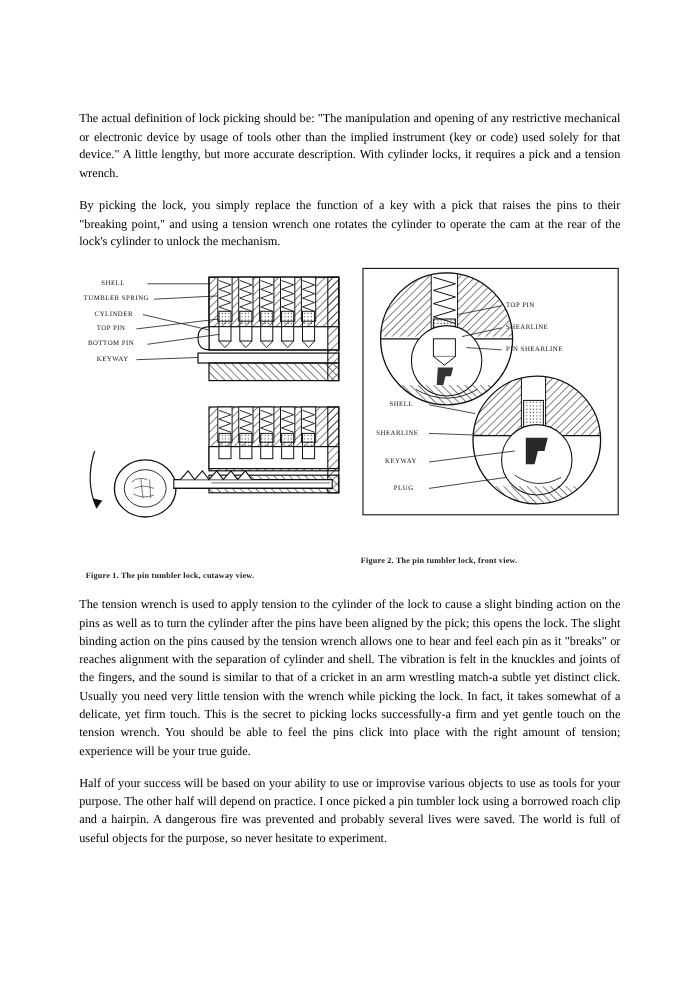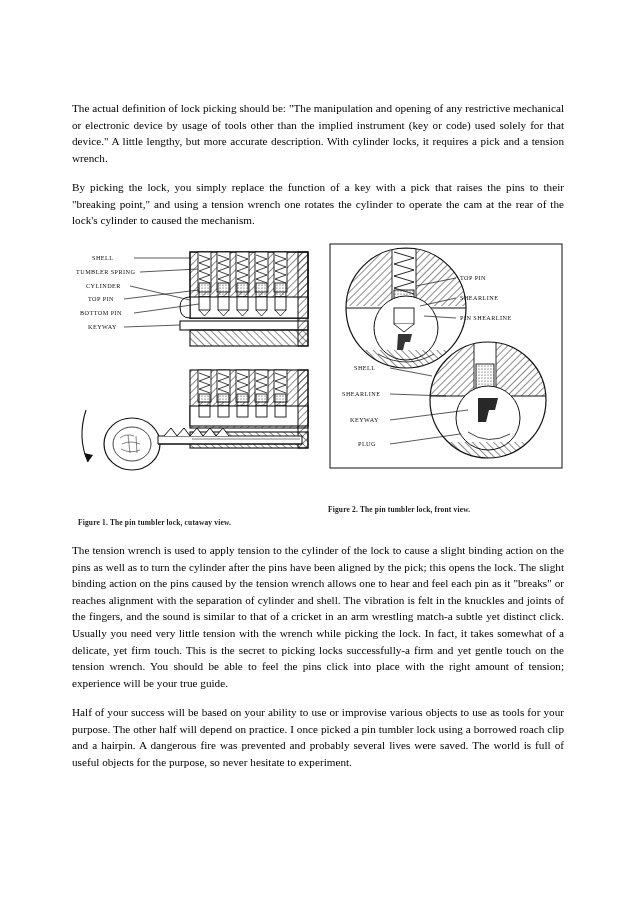--- a/index.html
+++ b/index.html
@@ -84,21 +84,21 @@
   }
   svg { display: block; }
 </style>
 </head>
 <body>
 
 <div class="page">
   <div class="content">
 
     <p class="body-text">The actual definition of lock picking should be: "The manipulation and opening of any restrictive mechanical or electronic device by usage of tools other than the implied instrument (key or code) used solely for that device." A little lengthy, but more accurate description. With cylinder locks, it requires a pick and a tension wrench.</p>
-    <p class="body-text">By picking the lock, you simply replace the function of a key with a pick that raises the pins to their "breaking point," and using a tension wrench one rotates the cylinder to operate the cam at the rear of the lock's cylinder to caused the mechanism.</p>
+    <p class="body-text">By picking the lock, you simply replace the function of a key with a pick that raises the pins to their "breaking point," and using a tension wrench one rotates the cylinder to operate the cam at the rear of the lock's cylinder to unlock the mechanism.</p>
 
     <div class="figure-block">
       <div class="figs-row">
 
         <div class="fig-left">
           <svg width="248" height="272" viewBox="0 0 248 272">
             <defs>
               <pattern id="hatch45" width="5" height="5" patternTransform="rotate(45)" patternUnits="userSpaceOnUse">
                 <line x1="0" y1="0" x2="0" y2="5" stroke="#1a1a1a" stroke-width="1"></line>
               </pattern>

